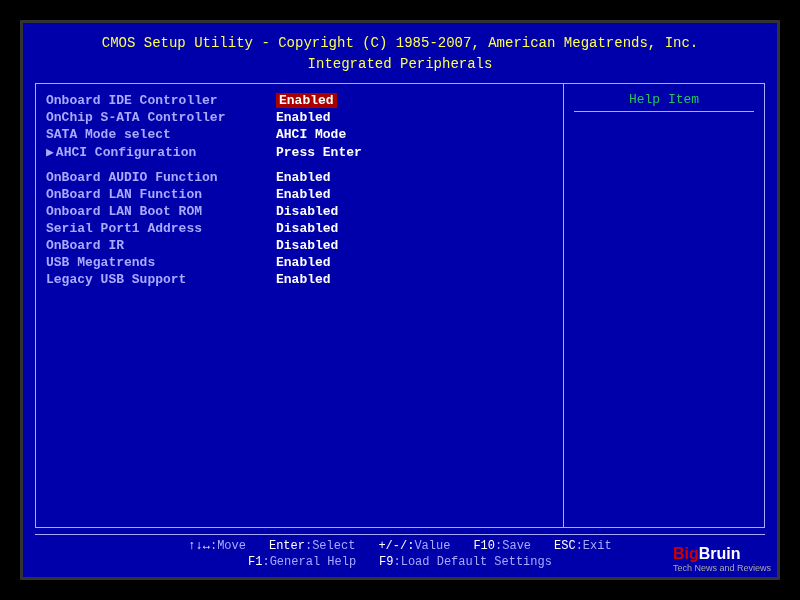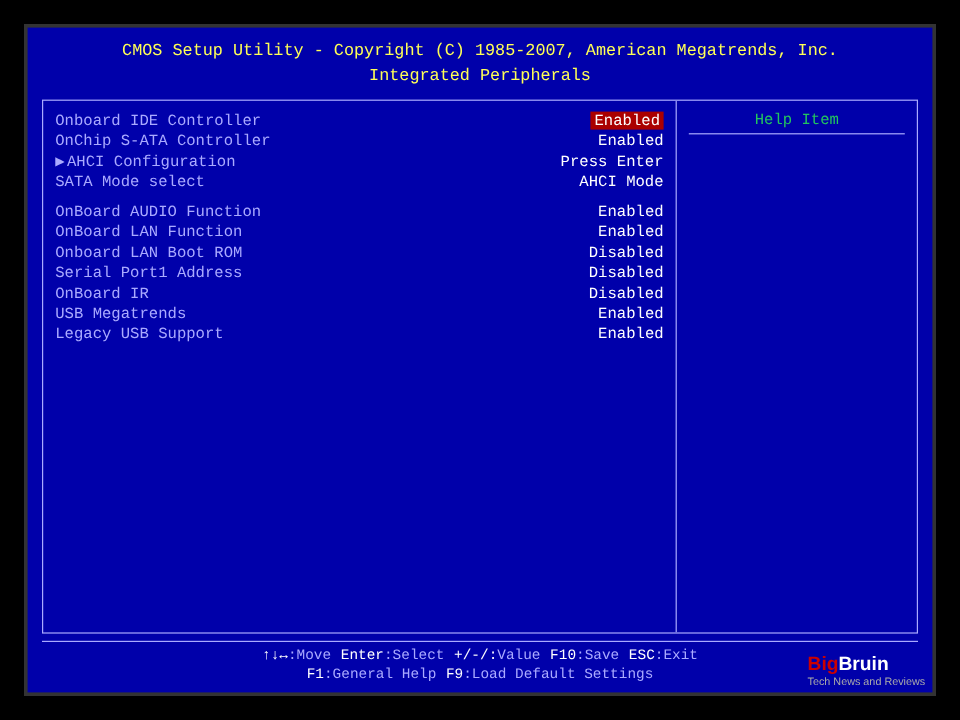--- a/index.html
+++ b/index.html
@@ -53,26 +53,27 @@
     .help-title {
       color: #22c55e;
       font-size: 13px;
       text-align: center;
       border-bottom: 1px solid #aaaaff;
       padding-bottom: 4px;
       margin-bottom: 6px;
     }
     .menu-row {
       display: flex;
-      justify-content: space-between;
+      justify-content: flex-start;
       align-items: center;
       padding: 1px 0;
       color: #aaaaff;
       font-size: 13px;
       cursor: pointer;
+      font-weight: bold;
     }
     .menu-row .label {
       color: #aaaaff;
       min-width: 220px;
     }
     .menu-row .value {
       color: #ffffff;
       margin-left: 10px;
     }
     .menu-row .value.highlighted {
@@ -94,21 +95,21 @@
       margin-top: 6px;
       border-top: 1px solid #aaaaff;
       padding-top: 4px;
       display: flex;
       flex-direction: column;
       align-items: center;
       gap: 2px;
     }
     .footer-row {
       display: flex;
-      gap: 8px;
+      gap: 23px;
       color: #aaaaff;
       font-size: 12px;
     }
     .footer-key {
       color: #ffffff;
     }
     .branding {
       position: absolute;
       bottom: 4px;
       right: 6px;
@@ -143,27 +144,27 @@
     <div class="left-panel" id="menu-container">
 
     <div class="menu-row">
           <span class="label">Onboard IDE Controller</span>
           <span class="value highlighted">Enabled</span>
         </div>
         <div class="menu-row">
           <span class="label">OnChip S-ATA Controller</span>
           <span class="value">Enabled</span>
         </div>
+        <div class="menu-row">
+          <span class="label">SATA Mode select</span>
+          <span class="value">AHCI Mode</span>
+        </div>
         <div class="menu-row submenu-row">
           <span class="label"><span class="submenu-indicator">▶</span>AHCI Configuration</span>
           <span class="value">Press Enter</span>
-        </div>
-        <div class="menu-row">
-          <span class="label">SATA Mode select</span>
-          <span class="value">AHCI Mode</span>
         </div>
         <div class="spacer-row"></div>
         <div class="menu-row">
           <span class="label">OnBoard AUDIO Function</span>
           <span class="value">Enabled</span>
         </div>
         <div class="menu-row">
           <span class="label">OnBoard LAN Function</span>
           <span class="value">Enabled</span>
         </div>

